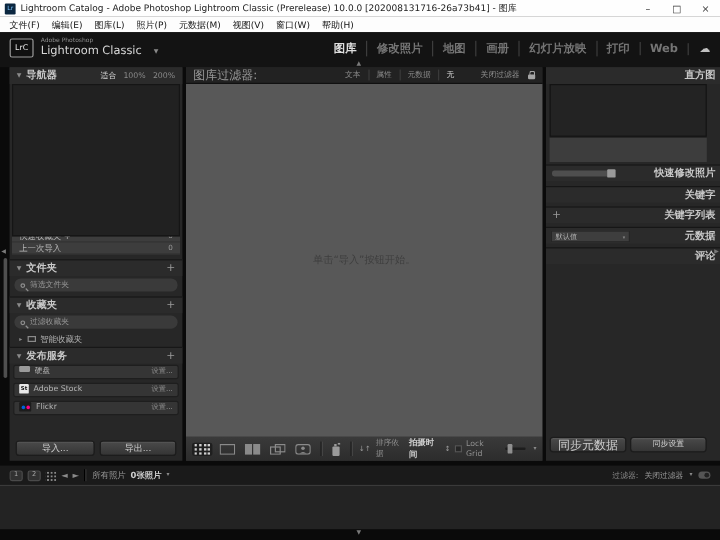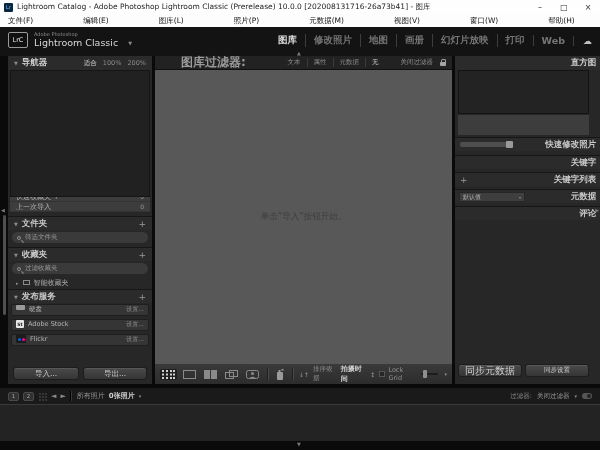--- a/index.html
+++ b/index.html
@@ -8,21 +8,21 @@
   .abs { position:absolute; }
 
   
   #titlebar { left:0; top:0; width:600px; height:14px; background:#fefefe; display:flex; align-items:center; padding-left:4px; }
   #app-icon { width:9px; height:9px; background:#0b2740; color:#7cc5ff; font-size:5px; display:flex; align-items:center; justify-content:center; border-radius:1px; flex:none; }
   #title-text { font-size:7.5px; color:#222; margin-left:4px; white-space:nowrap; overflow:hidden; }
   #win-controls { margin-left:auto; display:flex; flex:none; }
   .win-btn { width:24px; height:14px; display:flex; align-items:center; justify-content:center; font-size:8px; color:#333; }
 
   
-  #menubar { left:0; top:14px; width:600px; height:13px; background:#fdfdfd; display:flex; align-items:center; padding-left:3px;gap:40px; }
+  #menubar { left:0; top:14px; width:600px; height:13px; background:#fdfdfd; display:flex; align-items:center; padding-left:3px; }
   .menu-item { font-size:7.5px; color:#111; padding:0 5px; }
 
   
   #app { left:0; top:27px; width:600px; height:423px; background:#0a0a0a; }
 
   
   #topbar { left:0; top:0; width:600px; height:29px; background:#131313; }
   #lrc-badge { left:8px; top:5px; width:20px; height:16px; border:1px solid #9a9a9a; border-radius:2px; background:#101010; color:#e8e8e8; font-size:6.5px; display:flex; align-items:center; justify-content:center; }
   #brand { left:34px; top:4px; font-size:5px; color:#8d8d8d; }
   #appname { left:34px; top:10px; font-size:9.5px; color:#d8d8d8; display:flex; align-items:center; }
@@ -66,21 +66,21 @@
   #find-more { top:294px; left:3px; width:138px; height:12px; background:#3a3a3a; border:1px solid #222; border-radius:2px; display:flex; align-items:center; justify-content:center; font-size:6.5px; color:#9a9a9a; }
   .lr-btn { background:linear-gradient(#4a4a4a,#353535); border:1px solid #1c1c1c; border-radius:3px; color:#cfcfcf; font-size:7.5px; display:flex; align-items:center; justify-content:center; box-shadow:inset 0 1px 0 rgba(255,255,255,.08); }
   #import-btn { top:311px; left:5px; width:66px; height:13px; }
   #export-btn { top:311px; left:75px; width:64px; height:13px; }
   .mag { width:4px; height:4px; border:1px solid #909090; border-radius:50%; margin-right:4px; position:relative; flex:none; }
   .mag::after { content:""; position:absolute; width:3px; height:1px; background:#909090; transform:rotate(45deg); left:3px; top:4px; }
 
   
   #center { left:155px; top:29px; width:297px; height:328px; background:#272727; }
   #filter-bar { top:0; left:0; width:297px; height:14px; background:#222; border-bottom:1px solid #101010; display:flex; align-items:center; padding:0 6px; }
-  #filter-title { font-size:12px; font-weight:bold; color:#9a9a9a;margin-left:20px; }
+  #filter-title { font-size:10px; font-weight:normal; color:#9a9a9a; }
   #filter-opts { margin-left:auto; display:flex; align-items:center; }
   .filter-opt { font-size:6.5px; color:#8a8a8a; padding:0 6px; border-left:1px solid #3a3a3a; }
   .filter-opt:first-child { border-left:none; }
   .filter-opt.sel { color:#d5d5d5; }
   #filter-preset { font-size:6.5px; color:#8f8f8f; margin-left:16px; }
   .lock { width:6px; height:4px; background:#a5a5a5; border-radius:1px; position:relative; margin-left:7px; margin-top:2px; }
   .lock::before { content:""; position:absolute; left:1px; top:-3px; width:3px; height:3px; border:1px solid #a5a5a5; border-bottom:none; border-radius:2px 2px 0 0; }
   #grid-area { top:14px; left:0; width:297px; height:294px; background:#585858; display:flex; align-items:center; justify-content:center; }
   #empty-msg { font-size:8.5px; color:#3e3e3e; }
   #center-toolbar { top:308px; left:0; width:297px; height:20px; background:linear-gradient(#3a3a3a,#2c2c2c); display:flex; align-items:center; padding:0 5px; gap:4px; }

